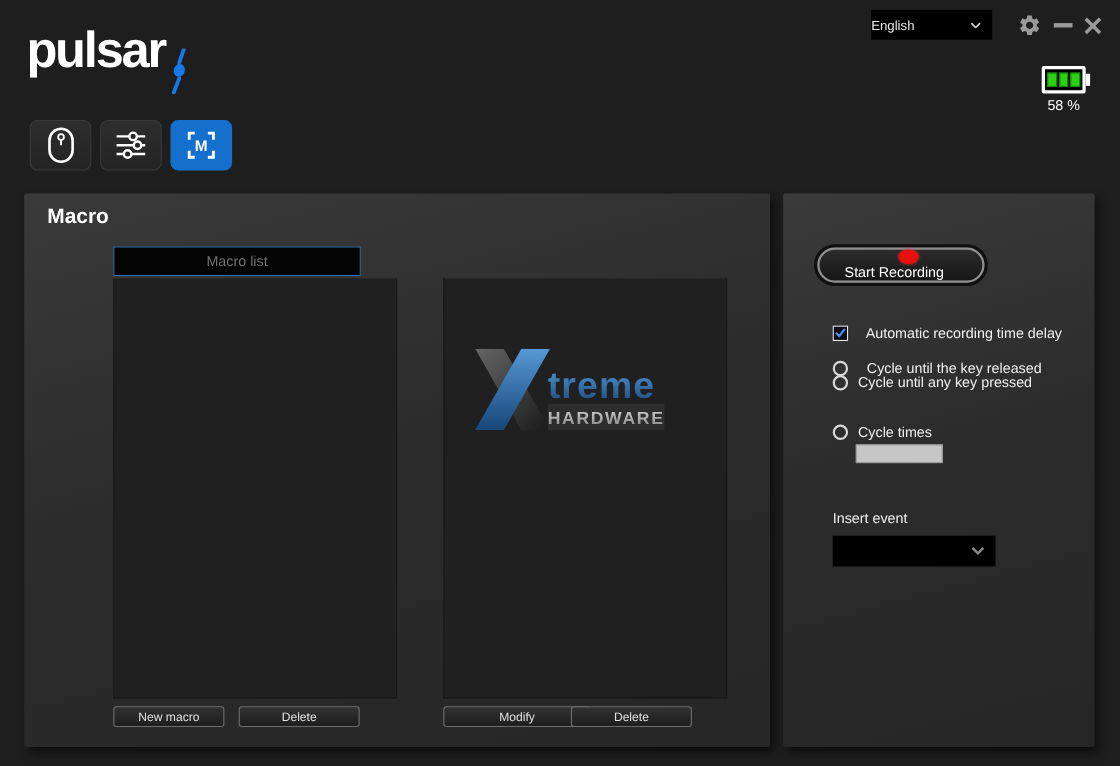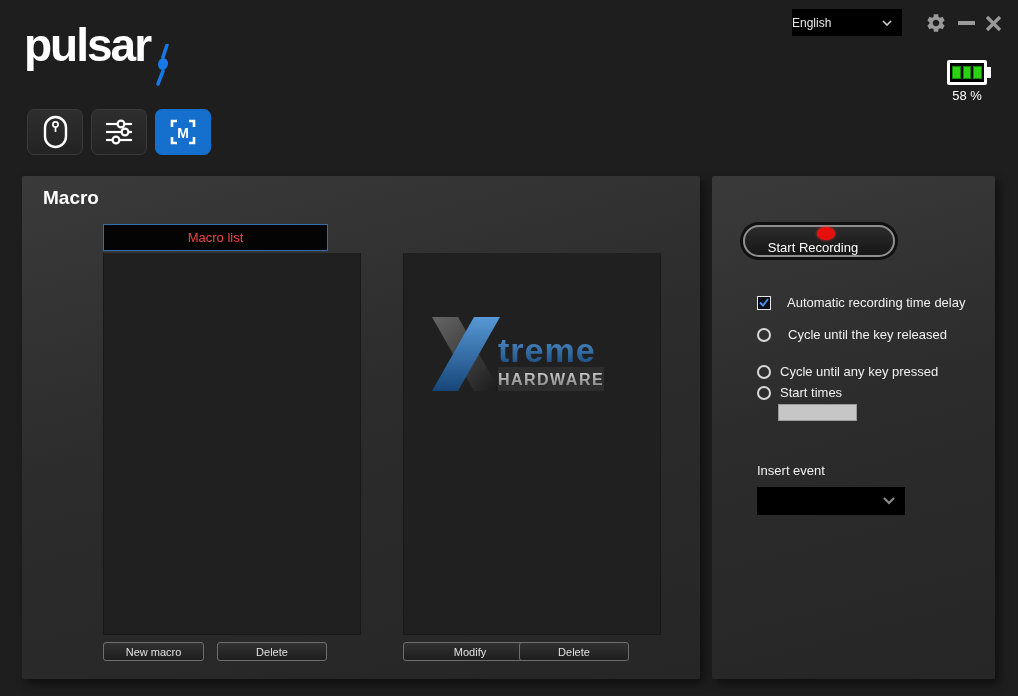--- a/index.html
+++ b/index.html
@@ -48,21 +48,21 @@
     position:absolute; top:165px; border-radius:2px;
     background:linear-gradient(165deg,#3a3a3a 0%,#2c2c2c 45%,#262626 100%);
     box-shadow:4px 5px 8px rgba(0,0,0,0.5);
     margin-top:11px;
   }
   .panel-main { left:22px; width:678px; height:503px; }
   .panel-side { left:712px; width:283px; height:503px; }
   .panel-title { position:absolute; left:21px; top:11px; font-size:19px; font-weight:bold; color:#fff; }
   .list-header {
     position:absolute; width:225px; height:27px; background:#040404; border:1px solid #2f6fad;
-    display:flex; align-items:center; justify-content:center; font-size:13px; color:#ef4444;
+    display:flex; align-items:center; justify-content:center; font-size:13px; color:#737373;
   }
   .list-box {
     position:absolute; width:258px; height:382px; top:77px;
     background:#202020; border:1px solid #181818; border-top:none;
   }
   .col-macro { left:81px; }
   .col-key   { left:381px; }
   .list-header.col-macro, .list-header.col-key { top:48px; }
   .watermark { position:absolute; left:24px; top:64px; opacity:0.95; }
   .small-btn {
@@ -223,28 +223,28 @@
       </svg>
     </div>
     <div class="opt-label">Automatic recording time delay</div>
   </div>
 
   <div class="opt-row" style="top:151px;gap:17px;">
     <div class="radio"></div>
     <div class="opt-label">Cycle until the key released</div>
   </div>
 
-  <div class="opt-row" style="top:188px;">
+  <div class="opt-row" style="top:164px;">
     <div class="radio"></div>
     <div class="opt-label">Cycle until any key pressed</div>
   </div>
 
   <div class="opt-row" style="top:209px;">
     <div class="radio"></div>
-    <div class="opt-label">Start times</div>
+    <div class="opt-label">Cycle times</div>
   </div>
 
   <input class="cycle-input" type="text" value="" style="">
 
   <div class="insert-label">Insert event</div>
 
   <div class="event-select">
     <div class="value"></div>
     <svg width="12" height="8" viewBox="0 0 12 8">
       <polyline points="1,1 6,6 11,1" fill="none" stroke="#8a8a8a" stroke-width="2.2"></polyline>

